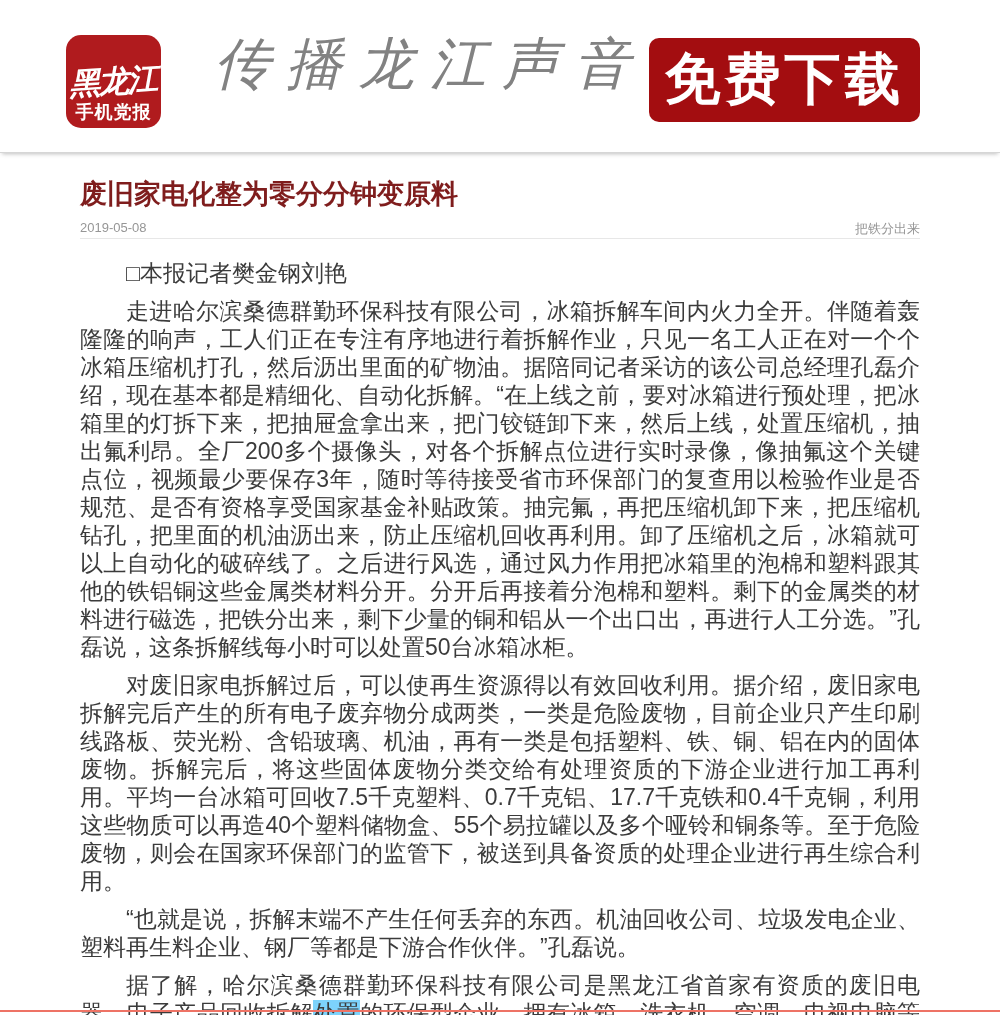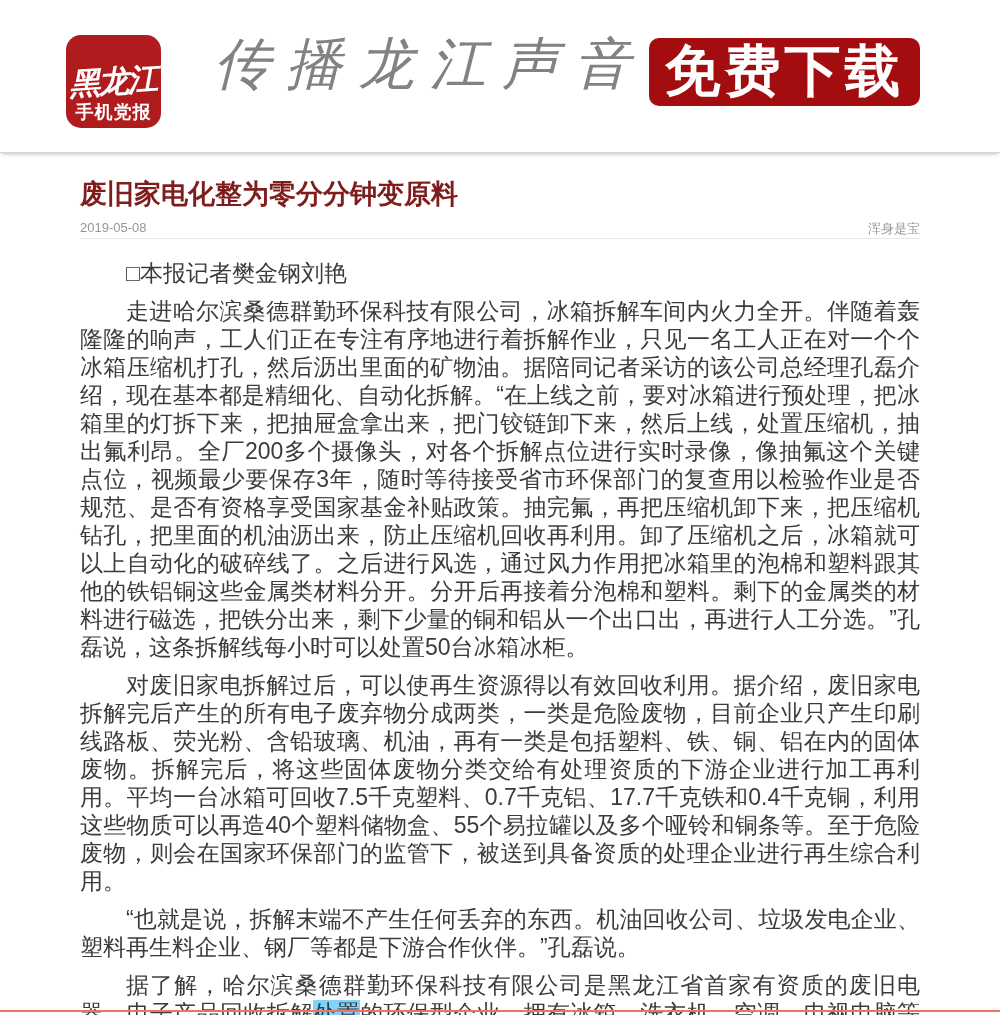--- a/index.html
+++ b/index.html
@@ -48,21 +48,21 @@
     position:absolute; left:214px; top:32px;
     font-family:"DejaVu Serif","Liberation Serif",serif;
     font-style:italic;
     font-size:56px; line-height:64px;
     color:#828282;
     letter-spacing:16px;
     white-space:nowrap;
   }
   .download-btn {
     position:absolute; right:80px; top:38px;
-    width:271px; height:68px;
+    width:271px; height:84px;
     background:#a30d10;
     border:none; border-radius:10px;
     color:#fff;
     font-family:"Liberation Sans","DejaVu Sans",sans-serif;
     font-size:56px; font-weight:bold;
     letter-spacing:4px;
     display:flex; align-items:center; justify-content:center;
     cursor:pointer;
   }
 
@@ -110,21 +110,21 @@
   </div>
   <div class="slogan">传播龙江声音</div>
   <button class="download-btn">免费下载</button>
 </div>
 
 <div class="content">
   <h1 class="article-title">废旧家电化整为零分分钟变原料</h1>
 
   <div class="meta-row">
     <span>2019-05-08</span>
-    <span>浑身是宝</span>
+    <span>把铁分出来</span>
   </div>
 
   <div class="article-body">
     <p class="byline">□本报记者樊金钢刘艳</p>
     <p>走进哈尔滨桑德群勤环保科技有限公司，冰箱拆解车间内火力全开。伴随着轰隆隆的响声，工人们正在专注有序地进行着拆解作业，只见一名工人正在对一个个冰箱压缩机打孔，然后沥出里面的矿物油。据陪同记者采访的该公司总经理孔磊介绍，现在基本都是精细化、自动化拆解。“在上线之前，要对冰箱进行预处理，把冰箱里的灯拆下来，把抽屉盒拿出来，把门铰链卸下来，然后上线，处置压缩机，抽出氟利昂。全厂200多个摄像头，对各个拆解点位进行实时录像，像抽氟这个关键点位，视频最少要保存3年，随时等待接受省市环保部门的复查用以检验作业是否规范、是否有资格享受国家基金补贴政策。抽完氟，再把压缩机卸下来，把压缩机钻孔，把里面的机油沥出来，防止压缩机回收再利用。卸了压缩机之后，冰箱就可以上自动化的破碎线了。之后进行风选，通过风力作用把冰箱里的泡棉和塑料跟其他的铁铝铜这些金属类材料分开。分开后再接着分泡棉和塑料。剩下的金属类的材料进行磁选，把铁分出来，剩下少量的铜和铝从一个出口出，再进行人工分选。”孔磊说，这条拆解线每小时可以处置50台冰箱冰柜。</p>
     <p>对废旧家电拆解过后，可以使再生资源得以有效回收利用。据介绍，废旧家电拆解完后产生的所有电子废弃物分成两类，一类是危险废物，目前企业只产生印刷线路板、荧光粉、含铅玻璃、机油，再有一类是包括塑料、铁、铜、铝在内的固体废物。拆解完后，将这些固体废物分类交给有处理资质的下游企业进行加工再利用。平均一台冰箱可回收7.5千克塑料、0.7千克铝、17.7千克铁和0.4千克铜，利用这些物质可以再造40个塑料储物盒、55个易拉罐以及多个哑铃和铜条等。至于危险废物，则会在国家环保部门的监管下，被送到具备资质的处理企业进行再生综合利用。</p>
     <p>“也就是说，拆解末端不产生任何丢弃的东西。机油回收公司、垃圾发电企业、塑料再生料企业、钢厂等都是下游合作伙伴。”孔磊说。</p>
     <p><span>据了解，哈尔滨桑德群勤环保科技有限公司是黑龙江省首家有资质的废旧电器、电子产品回收拆解</span><span class="hl">处置</span><span>的环保型企业，拥有冰箱、洗衣机、空调、电视电脑等拆解线。据该公司统计，2018年该公司拆解家电84万台（套）。“我们回收渠道一个是通过社会回收网点，另一个是政府机关和企事业单位，范围涉及东北三省。由于投入产出倒挂，国家财政予以补贴。国家鼓励环保产业发展的政策激励着我们走可持续发展道路。”孔磊说。</span></p>
   </div>
 </div>

